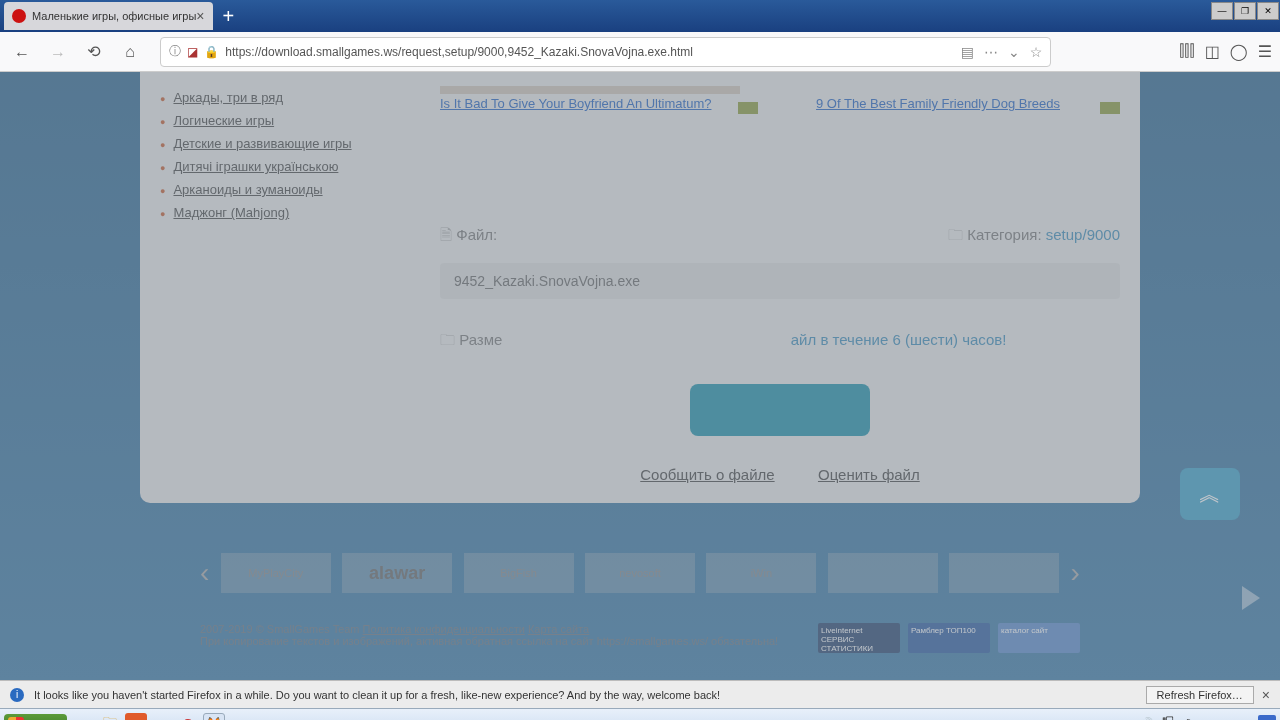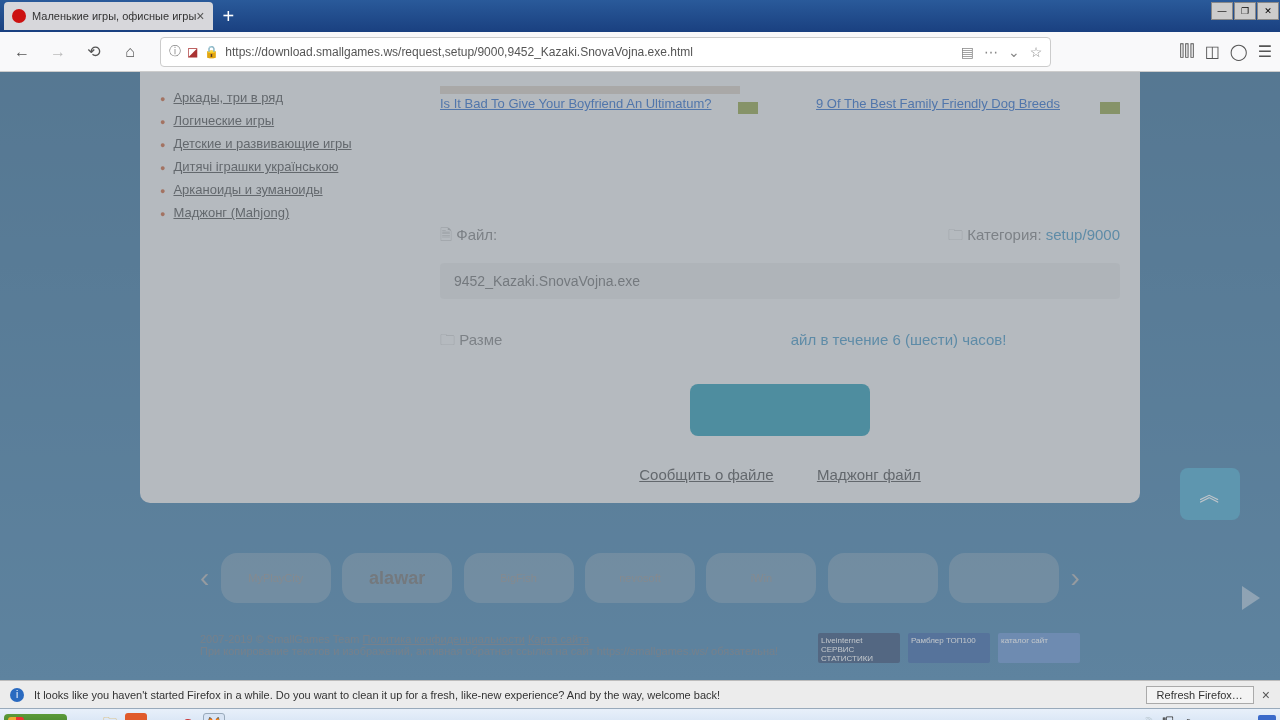--- a/index.html
+++ b/index.html
@@ -42,21 +42,21 @@
 .filename-box { background: #ddd; border-radius: 4px; padding: 10px 14px; margin-top: 14px; color: #666; font-size: 14px; }
 .size-row { margin-top: 30px; color: #777; font-size: 15px; }
 .size-row .blue { color: #3a8bb8; }
 .dl-btn { width: 180px; height: 52px; background: #1a8fa8; border-radius: 8px; margin: 30px auto 0; }
 .links-row { text-align: center; margin-top: 30px; }
 .links-row a { color: #444; text-decoration: underline; font-size: 15px; margin: 0 20px; }
 
 .footer-area { margin-top: 40px; padding: 0 60px; }
 .logos { display: flex; align-items: center; justify-content: space-between; padding: 10px 0; }
 .logo-arrow { color: #aaa; font-size: 28px; cursor: pointer; }
-.logo-item { width: 110px; height: 50px; background: rgba(200,200,200,0.3); border-radius: 16px; display: flex; align-items: center; justify-content: center; color: #888; font-size: 11px; text-align: center; }
+.logo-item { width: 110px; height: 40px; background: rgba(200,200,200,0.3); border-radius: 0; display: flex; align-items: center; justify-content: center; color: #888; font-size: 11px; text-align: center; }
 .footer-text { margin-top: 20px; color: #6a7580; font-size: 11px; display: flex; justify-content: space-between; align-items: flex-start; }
 .footer-text a { text-decoration: underline; color: #6a7580; }
 .badges { display: flex; gap: 8px; }
 .badge { width: 82px; height: 30px; background: #24436f; color: #fff; font-size: 8px; padding: 3px; border-radius: 2px; }
 .badge.r { background: #2a5aa0; }
 .badge.k { background: #5a8acc; }
 .scrolltop { position: absolute; right: 40px; bottom: 160px; width: 60px; height: 52px; background: #3aa0c8; border-radius: 8px; display: flex; align-items: center; justify-content: center; color: #fff; font-size: 22px; cursor: pointer; }
 
 .overlay { position: absolute; inset: 0; background: rgba(130,140,150,0.5); }
 .modal { position: absolute; left: 494px; top: 155px; width: 290px; background: #f4f4f4; border: 1px solid #888; box-shadow: 0 3px 20px rgba(0,0,0,0.4); }
@@ -151,21 +151,21 @@
         <div class="filename-box">9452_Kazaki.SnovaVojna.exe</div>
         <div class="size-row">
           <span style="color:#aaa">🗀</span>
           <span>Разме</span>
           <span style="display:inline-block;width:280px"></span>
           <span class="blue">айл в течение 6 (шести) часов!</span>
         </div>
         <div class="dl-btn"></div>
         <div class="links-row">
           <a>Сообщить о файле</a>
-          <a>Маджонг файл</a>
+          <a>Оценить файл</a>
         </div>
       </div>
       <div style="clear:both"></div>
     </div>
 
     <div class="footer-area">
       <div class="logos">
         <div class="logo-arrow">‹</div>
         <div class="logo-item">MyPlayCity</div>
         <div class="logo-item" style="color:#666;font-size:18px;font-weight:bold">alawar</div>

